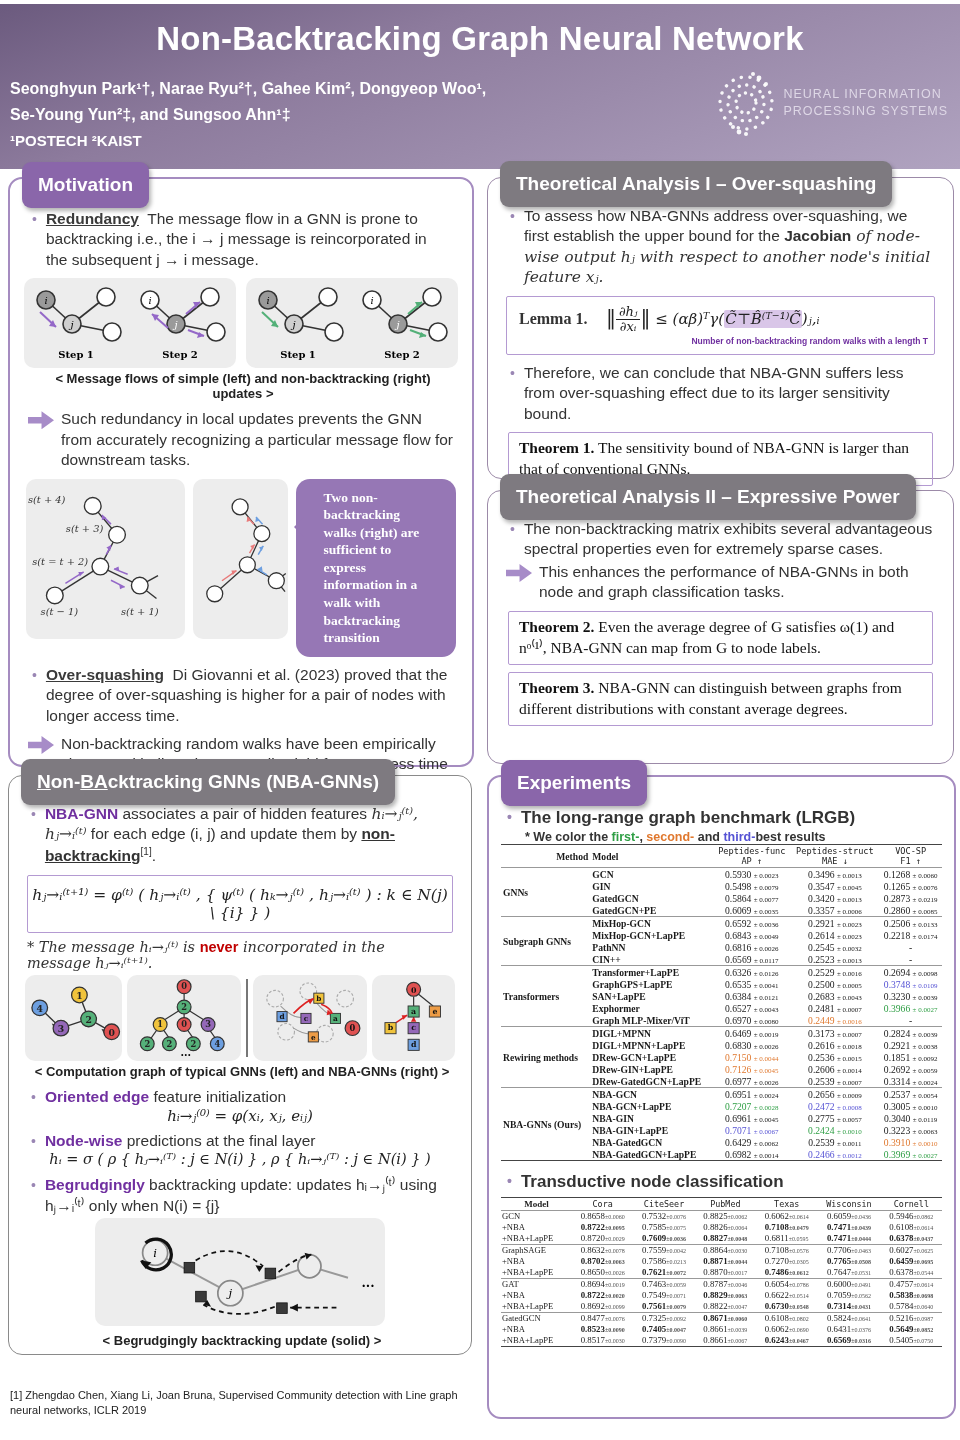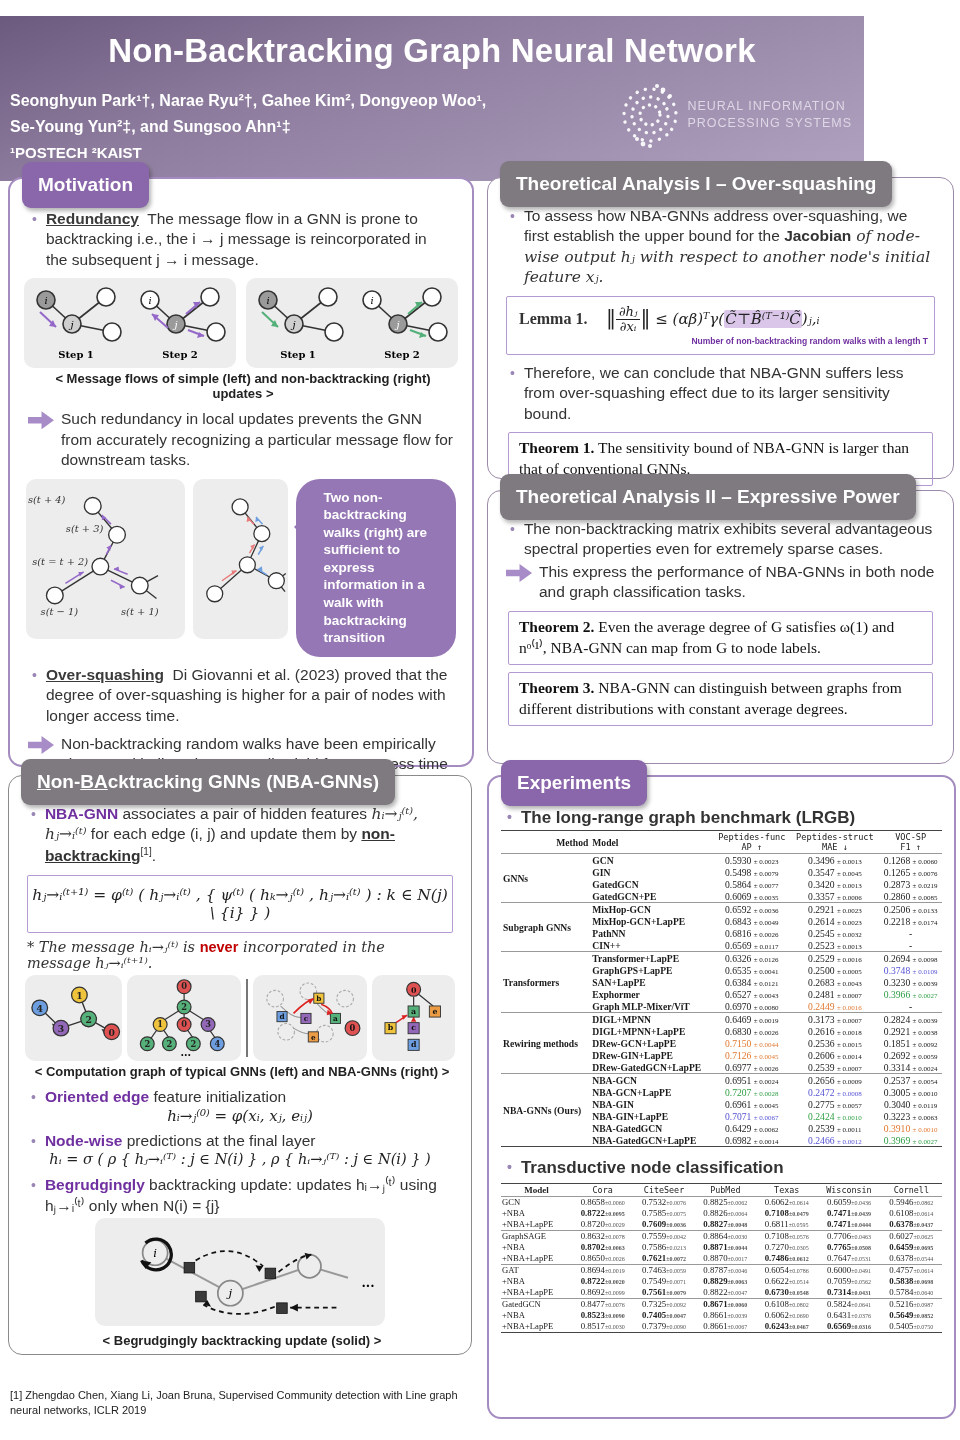--- a/index.html
+++ b/index.html
@@ -1,19 +1,19 @@
 <!DOCTYPE html>
 <html><head>
 <meta charset="utf-8">
 <style>
   html,body{margin:0;padding:0;background:#fff;}
   #poster{position:relative;width:960px;height:1440px;font-family:"Liberation Sans",sans-serif;color:#333;overflow:hidden;background:#fff;}
 
   
-  #hdr{position:absolute;left:0;top:16px;width:864px;height:165px;
+  #hdr{position:absolute;left:0;top:4px;width:960px;height:165px;
        background:linear-gradient(160deg,#6b5a7e 0%,#8d7b9d 35%,#b0a3c0 100%);}
   #hdr .title{position:absolute;left:0;top:16px;width:100%;text-align:center;color:#fff;
        font-size:33px;font-weight:bold;letter-spacing:0.2px;}
   #hdr .auth{position:absolute;left:10px;top:72px;color:#fff;font-weight:bold;font-size:16px;line-height:1.65;}
   #hdr .affil{color:#fff;font-weight:bold;font-size:15px;}
   #logo{position:absolute;right:12px;top:62px;display:flex;align-items:center;}
   #logo .lg-txt{color:#ded7e6;font-size:12.5px;letter-spacing:1px;line-height:1.35;}
 
   
   .panel{position:absolute;background:#fff;border-radius:14px;}
@@ -42,21 +42,21 @@
 
   .formula{font-family:"DejaVu Serif",serif;font-style:italic;text-align:center;color:#222;}
   .fbox{border:1.5px solid #b49ad2;border-radius:2px;padding:8px 6px;margin:6px 2px;font-size:16px;}
   .frac{display:inline-block;vertical-align:middle;text-align:center;font-size:13px;line-height:1.1;}
   .frac .num{display:block;border-bottom:1.2px solid #222;padding:0 3px;}
   .hl{background:#d9c6e8;border-radius:2px;padding:0 1px;}
   .lemnote{font-size:8.5px;color:#7030a0;font-weight:bold;text-align:right;margin-top:1px;font-style:normal;
            font-family:"Liberation Sans",sans-serif;}
 
   .bubble{background:#9677b5;color:#fff;font-weight:bold;font-size:13.5px;line-height:1.3;
-          border-radius:24px;padding:10px 28px;position:relative;}
+          border-radius:14px;padding:10px 28px;position:relative;font-family:Liberation Serif, serif;}
   .bubble:before{content:"";position:absolute;left:-12px;top:38px;border:10px solid transparent;
           border-right-color:#9677b5;}
 
   
   table{border-collapse:collapse;}
   .lrgb{width:100%;font-family:"Liberation Serif",serif;font-size:9.6px;color:#1a1a1a;}
   .lrgb th{font-weight:bold;padding:1px 2px;}
   .lrgb td{padding:0.5px 2px;}
   .lrgb .mono{font-family:"DejaVu Sans Mono",monospace;font-size:8.6px;font-weight:normal;margin-left:16px;}
   .lrgb thead tr{border-top:1.6px solid #444;border-bottom:1.2px solid #444;}
@@ -343,21 +343,21 @@
 
   <div class="panel" style="left:487px;top:490px;width:465px;height:272px;border:1.5px solid #9c8aa8;">
     <div class="pill gray">Theoretical Analysis II –  Expressive Power</div>
     <div class="pad" style="padding-top:20px;">
       <div class="bullet" style="margin-bottom:2px;">
         <span class="dot">•</span>
         <span>The non-backtracking matrix exhibits several advantageous spectral properties even for extremely sparse cases.</span>
       </div>
       <div class="arrow-row" style="margin-top:2px;">
         <span class="barrow"></span>
-        <span>This express the performance of NBA-GNNs in both node and graph classification tasks.</span>
+        <span>This enhances the performance of NBA-GNNs in both node and graph classification tasks.</span>
       </div>
       <div class="thmbox">
         <b>Theorem 2.</b><span> Even the average degree of G satisfies ω(1) and nᵒ⁽¹⁾, NBA-GNN can map from G to node labels.</span>
       </div>
       <div class="thmbox">
         <b>Theorem 3.</b><span> NBA-GNN can distinguish between graphs from different distributions with constant average degrees.</span>
       </div>
     </div>
   </div>
 
@@ -572,20 +572,23 @@
   <div class="foot">[1] Zhengdao Chen, Xiang Li, Joan Bruna, Supervised Community detection with Line graph neural networks, ICLR 2019</div>
 
   <div class="panel" style="left:487px;top:775px;width:465px;height:640px;border:2px solid #a58cc0;">
     <div class="pill purple">Experiments</div>
     <div class="pad" style="padding-top:22px;padding-left:12px;padding-right:12px;">
 
       <div class="bullet" style="margin-bottom:1px;font-size:17px;font-weight:bold;">
         <span class="dot">•</span>
         <span>The long-range graph benchmark (LRGB)</span>
       </div>
+      <div style="margin-left:24px;font-size:12.5px;font-weight:bold;">
+        <span>* We color the </span><span class="c-first">first-</span><span>, </span><span class="c-second">second-</span><span> and </span><span class="c-third">third-</span><span>best results</span>
+      </div>
 
       <table class="lrgb" id="lrgb-table">
           <thead>
             <tr>
               <th style="text-align:right;">Method</th>
               <th style="text-align:left;">Model</th>
               <th class="mono">Peptides-func<br>AP ↑</th>
               <th class="mono">Peptides-struct<br>MAE ↓</th>
               <th class="mono">VOC-SP<br>F1 ↑</th>
             </tr>

